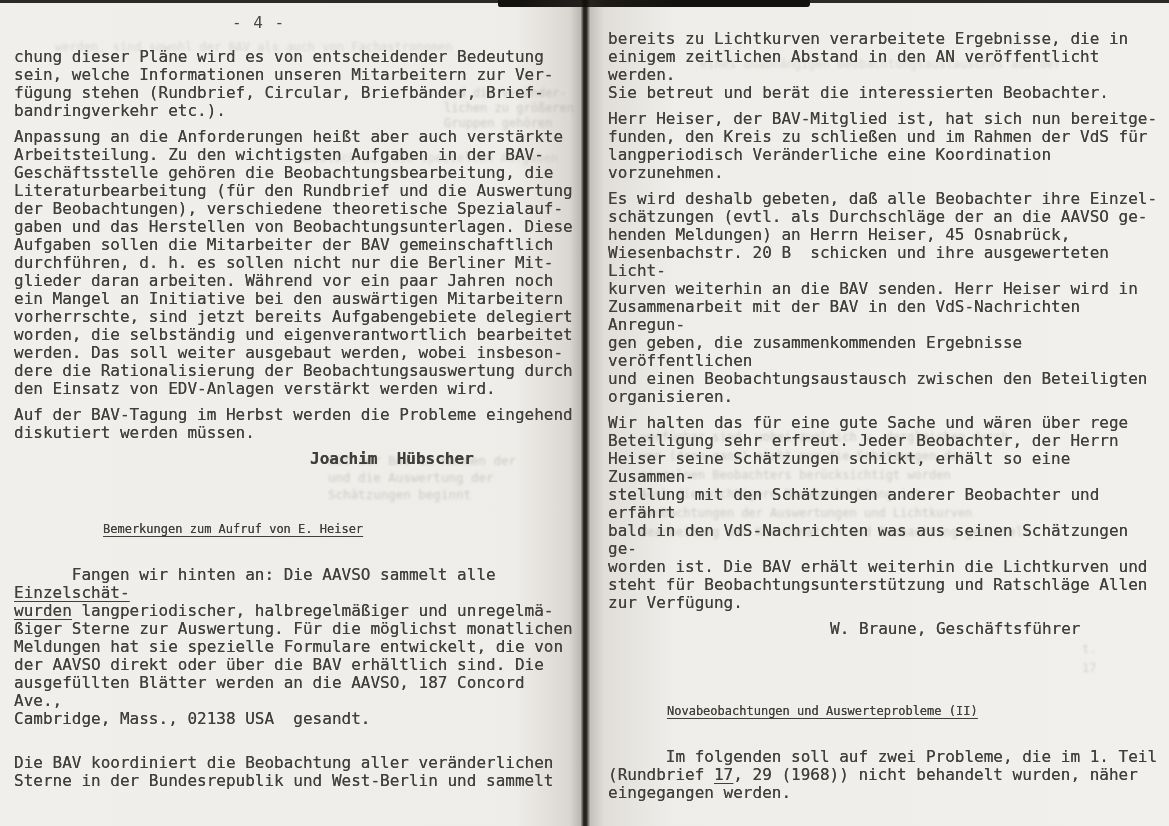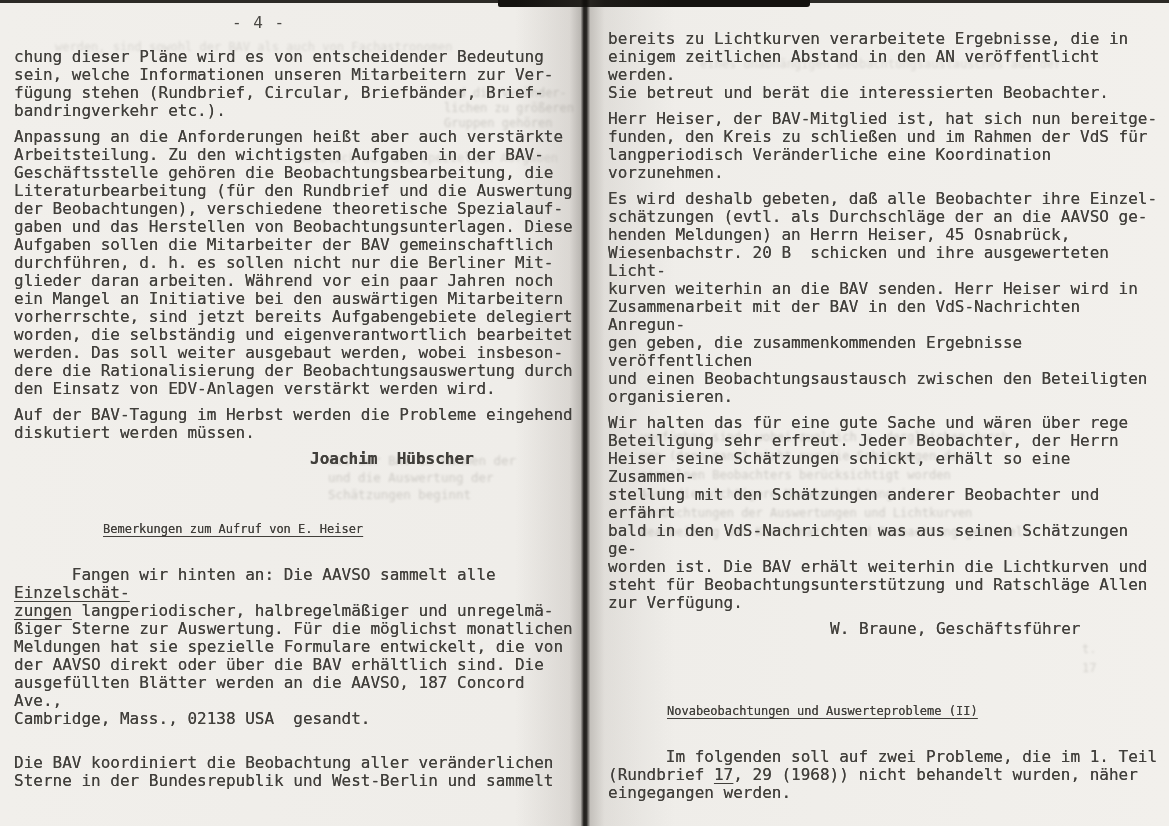--- a/index.html
+++ b/index.html
@@ -106,21 +106,21 @@
 worden, die selbständig und eigenverantwortlich bearbeitet
 werden. Das soll weiter ausgebaut werden, wobei insbeson-
 dere die Rationalisierung der Beobachtungsauswertung durch
 den Einsatz von EDV-Anlagen verstärkt werden wird.</p>
     <p>Auf der BAV-Tagung im Herbst werden die Probleme eingehend
 diskutiert werden müssen.</p>
     <p class="sig-left">Joachim  Hübscher</p>
     <h2 class="heading heading-left">Bemerkungen zum Aufruf von E. Heiser</h2>
     <p>
       <span>Fangen wir hinten an: Die AAVSO sammelt alle </span><span class="u">Einzelschät-</span><span>
-</span><span class="u">zungen</span><span> langperiodischer, halbregelmäßiger und unregelmä-
+</span><span class="u">wurden</span><span> langperiodischer, halbregelmäßiger und unregelmä-
 ßiger Sterne zur Auswertung. Für die möglichst monatlichen
 Meldungen hat sie spezielle Formulare entwickelt, die von
 der AAVSO direkt oder über die BAV erhältlich sind. Die
 ausgefüllten Blätter werden an die AAVSO, 187 Concord Ave.,
 Cambridge, Mass., 02138 USA  gesandt.</span>
     </p>
     <p>Die BAV koordiniert die Beobachtung aller veränderlichen
 Sterne in der Bundesrepublik und West-Berlin und sammelt</p>
   </div>
 

